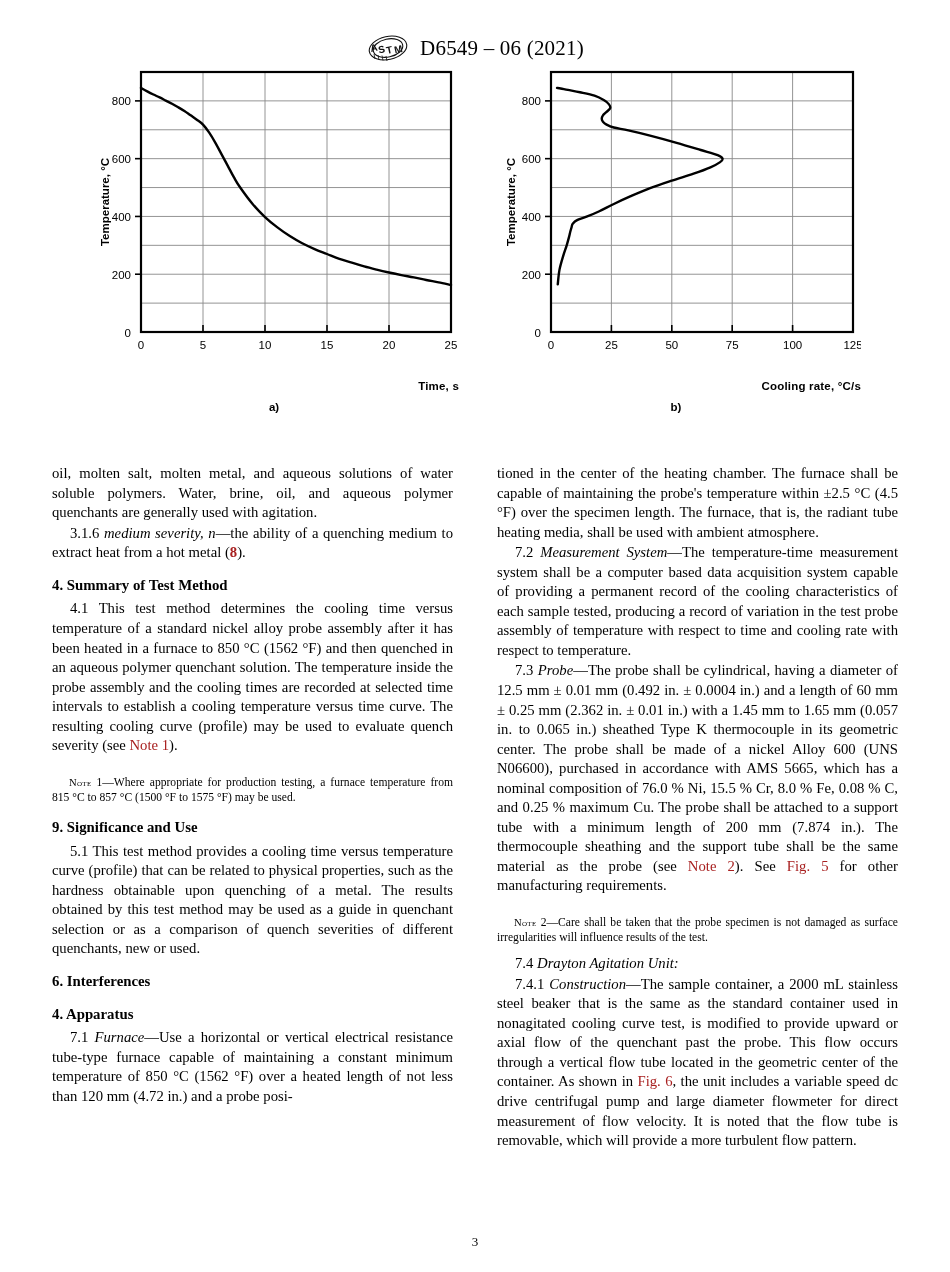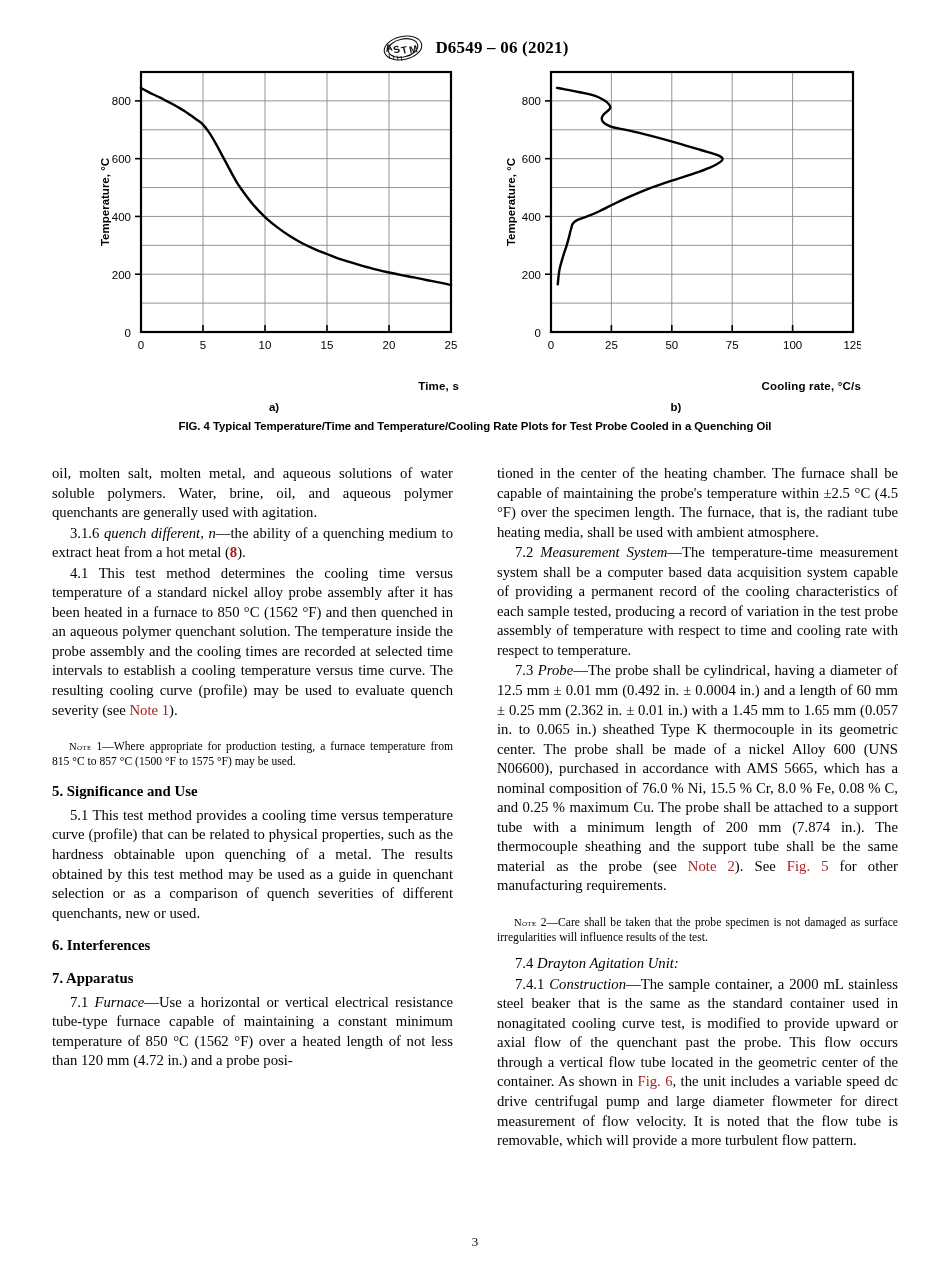--- a/index.html
+++ b/index.html
@@ -25,22 +25,22 @@
   }
   .astm-logo {
     width: 44px;
     height: 26px;
     position: relative;
     display: inline-block;
   }
   .astm-logo svg { display: block; }
   .doc-designation {
     font-family: "Liberation Serif", serif;
-    font-weight: bold;
-    font-size: 17px;
+    font-weight: normal;
+    font-size: 21px;
     letter-spacing: 0.2px;
   }
 
   
   .figure-block {
     margin-top: 12px;
     position: relative;
     height: 380px;
   }
   .charts-row {
@@ -259,44 +259,44 @@
             <text x="0" y="0" text-anchor="middle" font-family="Liberation Sans, sans-serif" font-size="11.5" font-weight="bold" fill="#000" transform="translate(24,142) rotate(-90)">Temperature, °C</text>
             <path d="M 66.04 27.89 C 66.64 27.99, 67.85 28.13, 69.66 28.47 C 71.48 28.80, 73.69 29.29, 76.91 29.91 C 80.13 30.54, 84.56 31.26, 88.99 32.22 C 93.42 33.19, 99.46 34.34, 103.49 35.69 C 107.51 37.04, 110.74 38.87, 113.15 40.31 C 115.57 41.76, 116.98 43.06, 117.98 44.36 C 118.99 45.66, 119.59 46.86, 119.19 48.11 C 118.79 49.36, 116.78 50.66, 115.57 51.87 C 114.36 53.07, 112.75 54.18, 111.94 55.33 C 111.14 56.49, 110.74 57.74, 110.74 58.80 C 110.74 59.86, 111.14 60.73, 111.94 61.69 C 112.75 62.65, 113.76 63.61, 115.57 64.58 C 117.38 65.54, 119.19 66.50, 122.82 67.47 C 126.44 68.43, 131.27 69.01, 137.31 70.36 C 143.35 71.70, 151.00 73.49, 159.06 75.56 C 167.11 77.63, 177.18 80.37, 185.63 82.78 C 194.09 85.19, 202.95 87.93, 209.79 90.00 C 216.64 92.07, 223.08 93.76, 226.70 95.20 C 230.33 96.64, 231.13 97.51, 231.54 98.67 C 231.94 99.82, 231.13 100.69, 229.12 102.13 C 227.11 103.58, 223.89 105.41, 219.46 107.33 C 215.03 109.26, 208.99 111.47, 202.54 113.69 C 196.10 115.90, 188.05 118.21, 180.80 120.62 C 173.55 123.03, 165.90 125.53, 159.06 128.13 C 152.21 130.73, 145.77 133.57, 139.73 136.22 C 133.69 138.87, 128.05 141.52, 122.82 144.02 C 117.58 146.53, 112.75 149.17, 108.32 151.24 C 103.89 153.31, 99.86 155.00, 96.24 156.44 C 92.62 157.89, 88.99 158.71, 86.58 159.91 C 84.16 161.11, 82.75 162.41, 81.74 163.67 C 80.74 164.92, 80.94 166.12, 80.54 167.42 C 80.13 168.72, 79.73 169.93, 79.33 171.47 C 78.93 173.01, 78.72 174.36, 78.12 176.67 C 77.52 178.98, 76.71 182.06, 75.70 185.33 C 74.70 188.61, 73.29 192.22, 72.08 196.31 C 70.87 200.40, 69.34 205.22, 68.46 209.89 C 67.57 214.56, 67.05 221.93, 66.76 224.33" fill="none" stroke="#000000" stroke-width="2.4" stroke-linecap="round" stroke-linejoin="round"></path>
           </svg>
       </div>
       <div class="xlabel">Cooling rate, °C/s</div>
       <div class="panel-letter">b)</div>
     </div>
 
   </div>
 
-  <div class="fig-caption">FIG. 4 Typical Temperature/Time and Temperature/Cooling Rate Plots for Test Probe Cooled in a Quenching Oil</div>
 </div>
 
 <div class="body-cols">
 
   <div class="col">
 
     <p class="para noindent">oil, molten salt, molten metal, and aqueous solutions of water soluble polymers. Water, brine, oil, and aqueous polymer quenchants are generally used with agitation.</p>
 
-    <p class="para"><span>3.1.6 </span><span class="it">quench different, n</span><span>—the ability of a quenching medium to extract heat from a hot metal (</span><span class="red bold">8</span><span>).</span></p>
-
+    <p class="para"><span>3.1.6 </span><span class="it">medium severity, n</span><span>—the ability of a quenching medium to extract heat from a hot metal (</span><span class="red bold">8</span><span>).</span></p>
+
+    <p class="sec-head">4. Summary of Test Method</p>
 
     <p class="para"><span>4.1 This test method determines the cooling time versus temperature of a standard nickel alloy probe assembly after it has been heated in a furnace to 850 °C (1562 °F) and then quenched in an aqueous polymer quenchant solution. The temperature inside the probe assembly and the cooling times are recorded at selected time intervals to establish a cooling temperature versus time curve. The resulting cooling curve (profile) may be used to evaluate quench severity (see </span><span class="red">Note 1</span><span>).</span></p>
 
     <p class="note-para"><span class="noteword">Note</span><span> 1—Where appropriate for production testing, a furnace temperature from 815 °C to 857 °C (1500 °F to 1575 °F) may be used.</span></p>
 
-    <p class="sec-head">5. Significance and Use</p>
+    <p class="sec-head">9. Significance and Use</p>
 
     <p class="para">5.1 This test method provides a cooling time versus temperature curve (profile) that can be related to physical properties, such as the hardness obtainable upon quenching of a metal. The results obtained by this test method may be used as a guide in quenchant selection or as a comparison of quench severities of different quenchants, new or used.</p>
 
     <p class="sec-head">6. Interferences</p>
 
 
-    <p class="sec-head">7. Apparatus</p>
+    <p class="sec-head">4. Apparatus</p>
 
     <p class="para"><span>7.1 </span><span class="it">Furnace</span><span>—Use a horizontal or vertical electrical resistance tube-type furnace capable of maintaining a constant minimum temperature of 850 °C (1562 °F) over a heated length of not less than 120 mm (4.72 in.) and a probe posi-</span></p>
 
   </div>
 
   <div class="col">
 
     <p class="para noindent">tioned in the center of the heating chamber. The furnace shall be capable of maintaining the probe's temperature within ±2.5 °C (4.5 °F) over the specimen length. The furnace, that is, the radiant tube heating media, shall be used with ambient atmosphere.</p>
 
     <p class="para"><span>7.2 </span><span class="it">Measurement System</span><span>—The temperature-time measurement system shall be a computer based data acquisition system capable of providing a permanent record of the cooling characteristics of each sample tested, producing a record of variation in the test probe assembly of temperature with respect to time and cooling rate with respect to temperature.</span></p>

